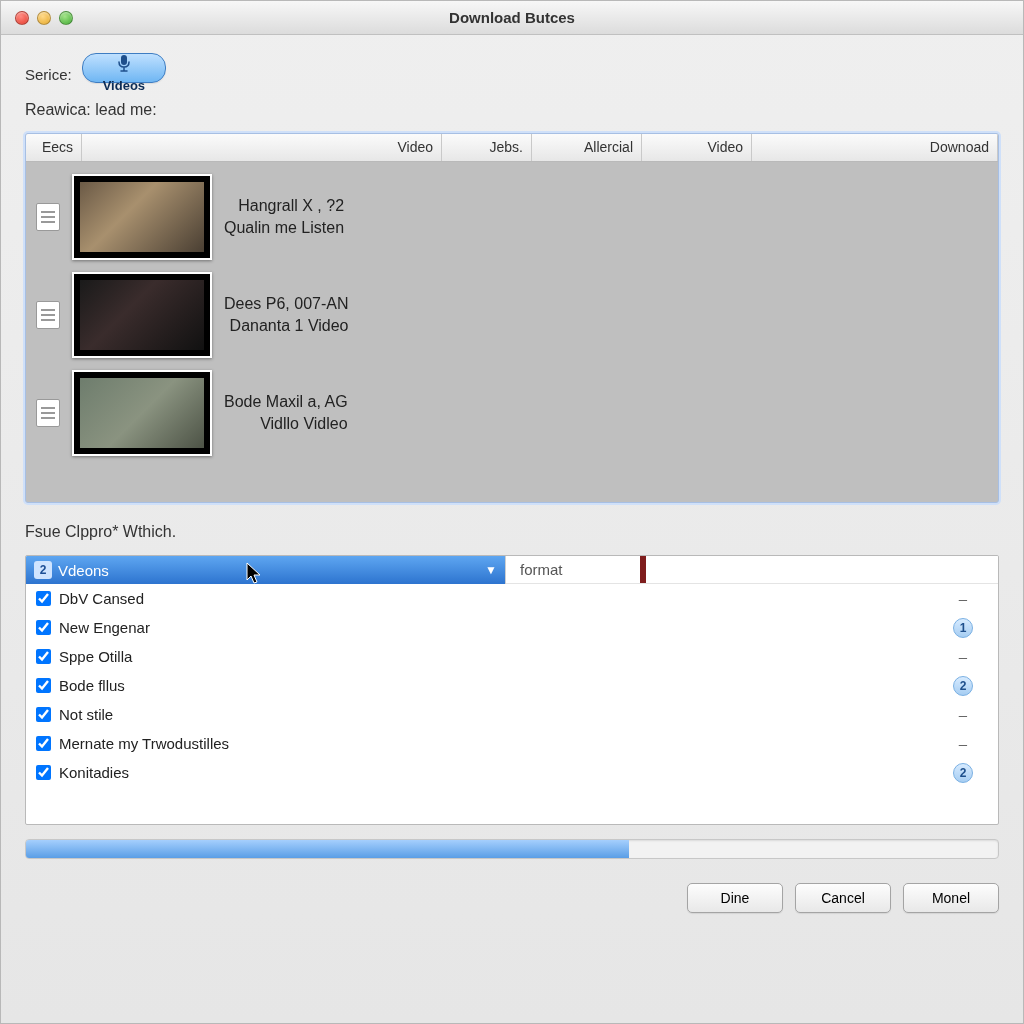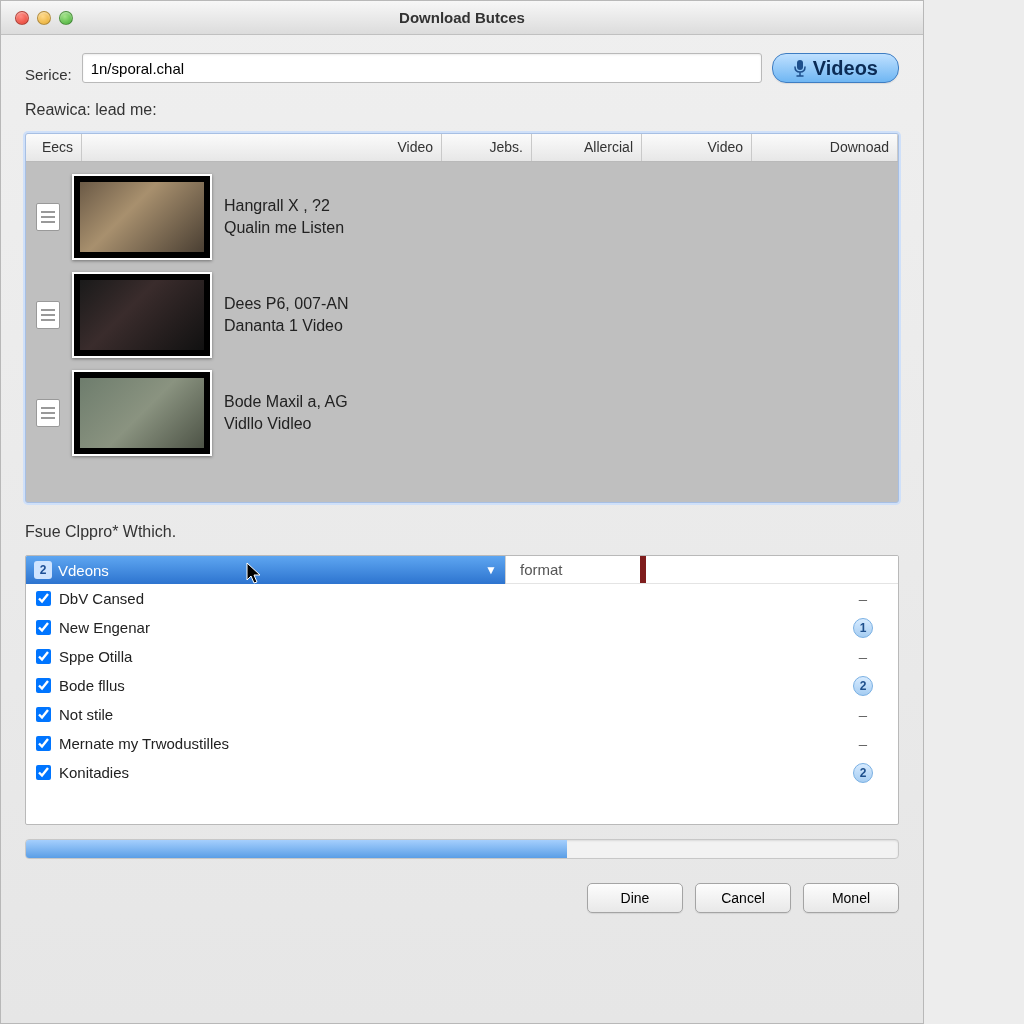--- a/index.html
+++ b/index.html
@@ -6,21 +6,21 @@
 body {
   font-family: "Lucida Grande", "Helvetica Neue", Arial, sans-serif;
   font-size: 13px;
   background: #ededed;
   width: 1024px;
   height: 1024px;
   overflow: hidden;
   color: #222;
 }
 .window {
-  width: 924px;
+  width: 1024px;
   height: 1024px;
   background: linear-gradient(#efefef,#e6e6e6);
   border: 1px solid #b8b8b8;
   display: flex;
   flex-direction: column;
 }
 .titlebar {
   height: 34px;
   background: linear-gradient(#f7f7f7,#dcdcdc);
   border-bottom: 1px solid #c0c0c0;
@@ -83,23 +83,24 @@
   display: inline-flex;
   align-items: center;
   gap: 6px;
   box-shadow: 0 1px 1px rgba(0,0,0,.08);
 }
 .btn.primary {
   background: linear-gradient(#bfe0ff,#6fb6f3);
   border: 1px solid #3e7dc2;
   color: #0b2b55;
   font-weight: 600;
-  font-size: 20px;
+  font-size: 13px;
   border-radius: 14px;
   padding: 0 20px;
+  flex-direction: column;
 }
 .mic-icon {
   width: 14px; height: 18px;
   display: inline-block;
 }
 .mic-icon svg { width:100%; height:100%; }
 .section-label { font-size: 16px; color: #333; margin-top: 4px; }
 .listpanel {
   border: 1px solid #a7bfe3;
   border-radius: 3px;
@@ -168,20 +169,21 @@
   background: linear-gradient(135deg,#1a1a1a 0%, #3a2c2c 40%, #111 100%);
 }
 .thumb.two .scene {
   background: linear-gradient(135deg,#6e7d6d 0%, #8a9380 50%, #4d5346 100%);
 }
 .rowtext {
   font-size: 16px;
   color: #222;
   line-height: 1.35;
   padding: 6px 0;
+  text-align: right;
 }
 .subsection-label { font-size: 16px; color: #333; margin-top: 6px; }
 .optionspanel {
   border: 1px solid #b9b9b9;
   background: #fff;
   border-radius: 2px;
   height: 270px;
   display: flex;
   flex-direction: column;
   overflow: hidden;
@@ -300,21 +302,20 @@
       <div class="light yellow"></div>
       <div class="light green"></div>
     </div>
     <div class="title">Download Butces</div>
   </div>
 
   <div class="body">
 
     <div class="row-source">
       <span class="label">Serice:</span>
-      <input class="url-input" type="text" value="1n/sporal.chal" style="">
       <button class="btn primary">
         <span class="mic-icon">
           <svg viewBox="0 0 14 18">
               <rect x="4" y="1" width="6" height="10" rx="3" fill="#1e4f8c"></rect>
               <path d="M2 8c0 3 2 5 5 5s5-2 5-5M7 13v4M4 17h6" stroke="#1e4f8c" stroke-width="1.5" fill="none" stroke-linecap="round"></path>
             </svg>
         </span>
         <span>Videos</span>
       </button>
     </div>

